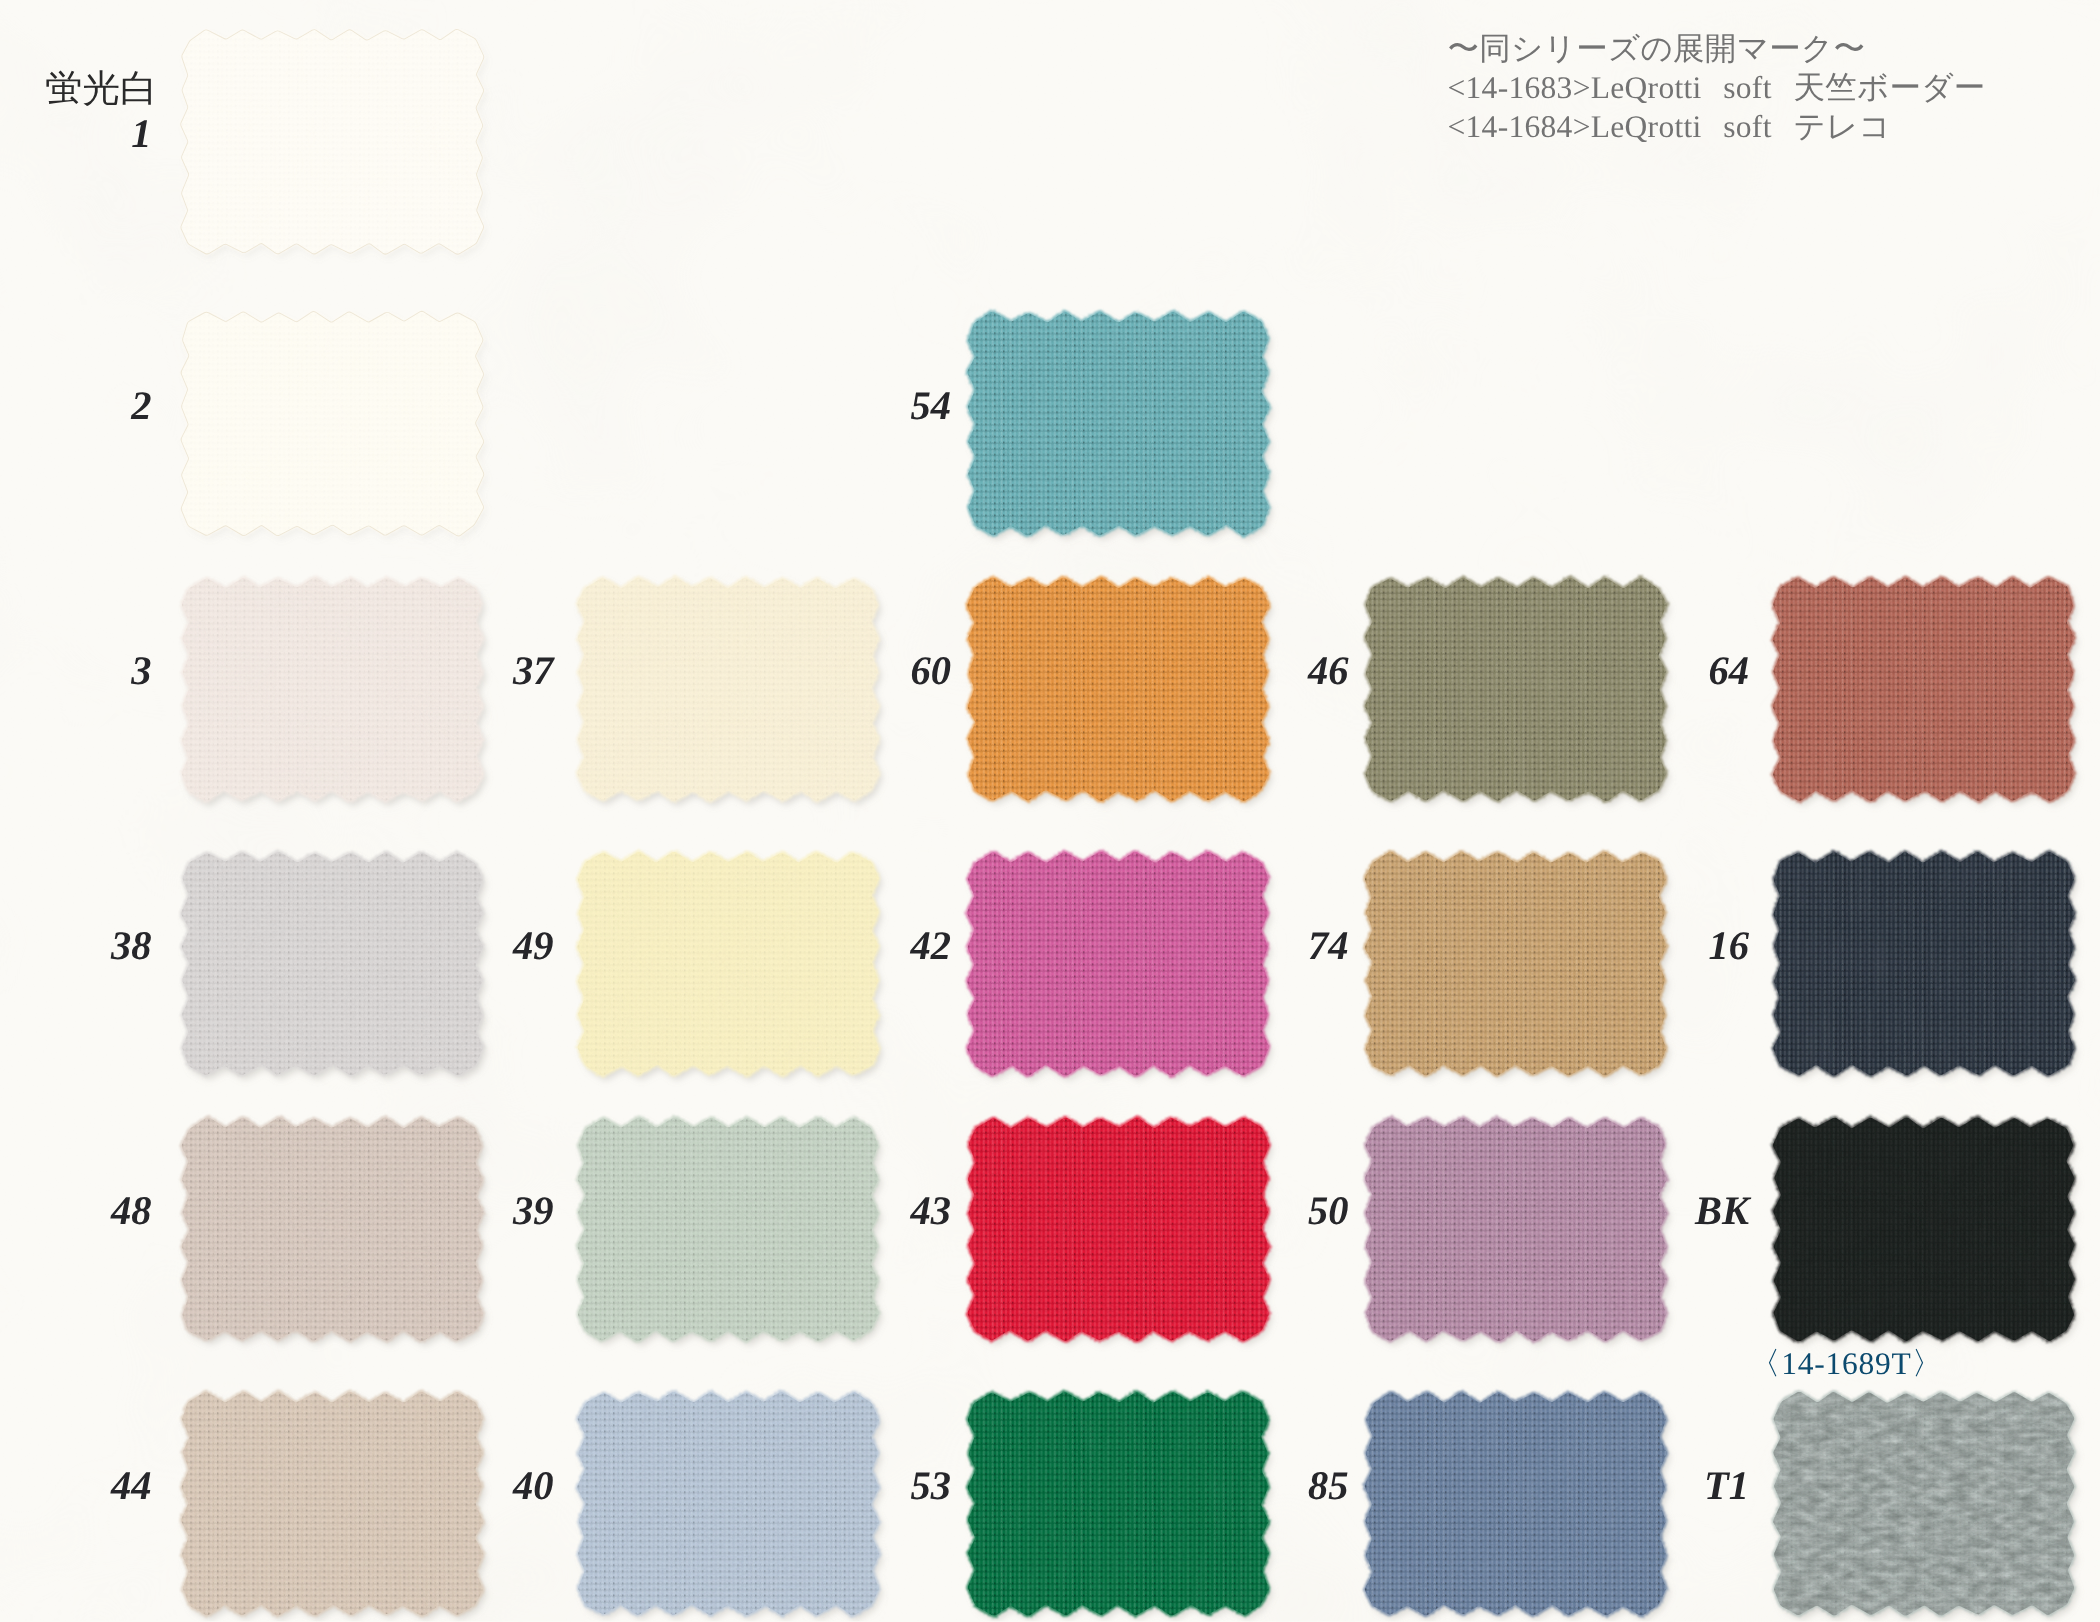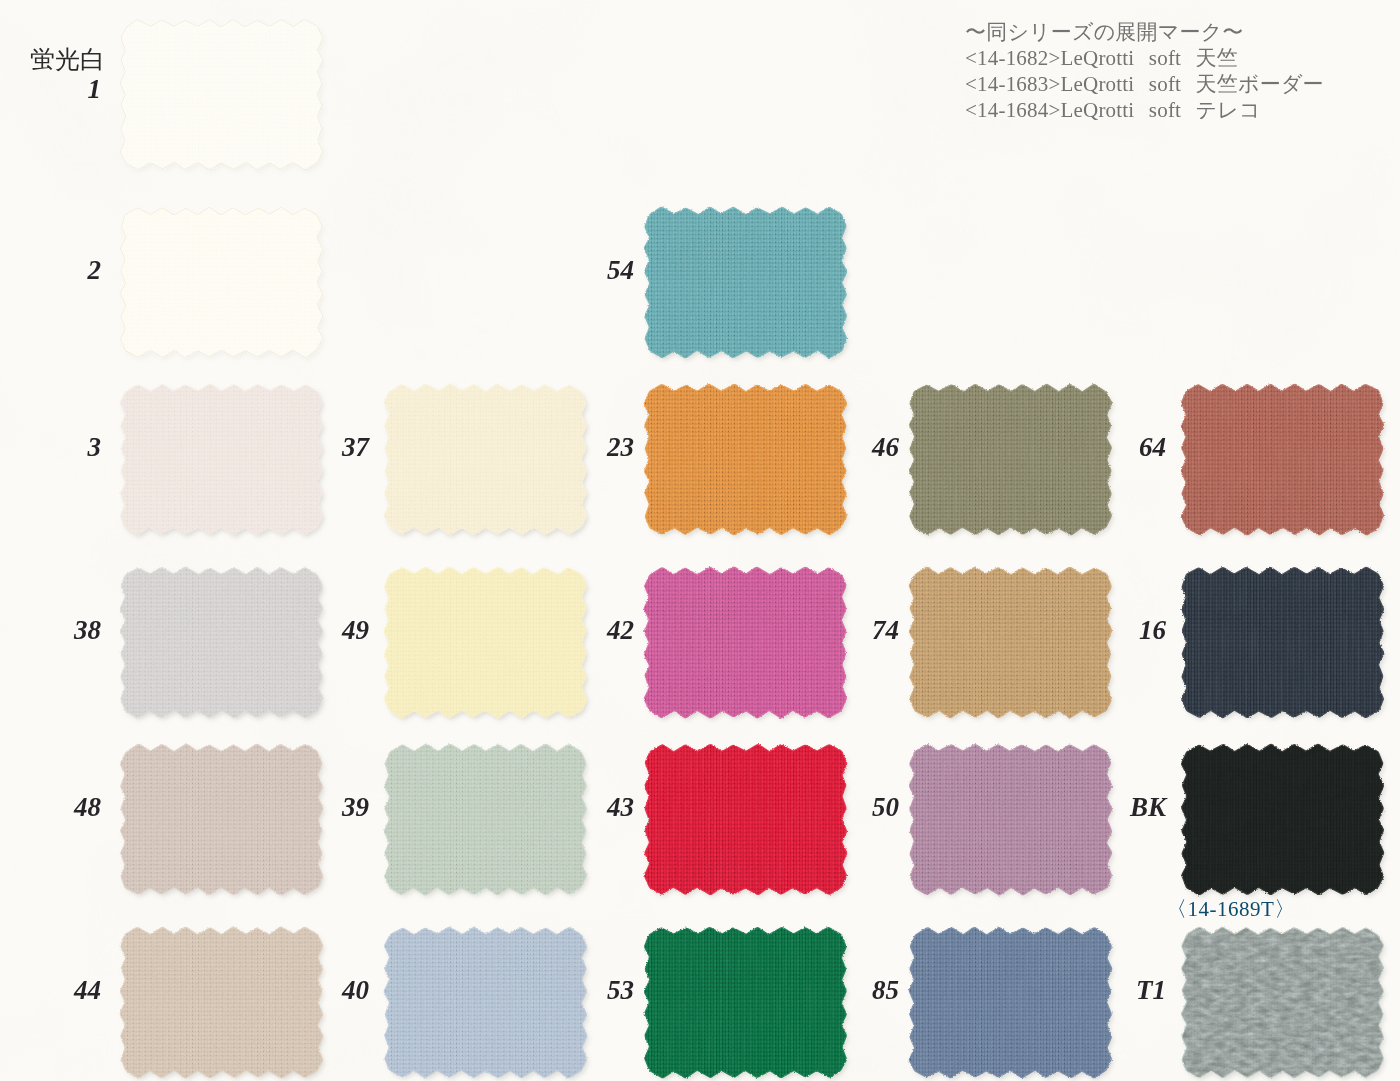--- a/index.html
+++ b/index.html
@@ -45,21 +45,20 @@
         <feComposite in="SourceGraphic" in2="a" operator="in"></feComposite>
       </filter>
     </defs>
     <rect width="1400" height="1081" fill="#e9e6de" filter="url(#paperBlotch)" opacity="0.5"></rect>
     <rect width="1400" height="1081" fill="#d9d6cc" filter="url(#paperNoise)" opacity="0.30"></rect>
   </svg>
 </div>
 
 <div class="series-note">
   <div>〜同シリーズの展開マーク〜</div>
-  <div>&lt;14-1682&gt;LeQrotti soft 天竺</div>
   <div>&lt;14-1683&gt;LeQrotti soft 天竺ボーダー</div>
   <div>&lt;14-1684&gt;LeQrotti soft テレコ</div>
 </div>
 
 <div id="swatch-layer">
     <div class="swatch" style="left: 119px; top: 20px; width: 205px; height: 149px;"><svg width="205" height="149" viewBox="0 0 205 149" style="overflow:visible">
         <defs>
           <filter id="dr0" x="-10%" y="-10%" width="125%" height="125%">
             <feGaussianBlur stdDeviation="2.6"></feGaussianBlur>
           </filter>
@@ -844,21 +843,21 @@
         <g filter="url(#fz11)">
           <path d="M6.22,8.13 Q6.73,6.96 7.94,6.23 L17.61,0.38 Q18.82,-0.35 20.01,0.37 L29.59,6.10 Q30.79,6.82 32.04,6.18 L42.00,1.11 Q43.25,0.48 44.33,1.11 L52.98,6.16 Q54.07,6.79 55.26,6.07 L64.78,0.29 Q65.97,-0.44 67.20,0.31 L77.01,6.31 Q78.24,7.06 79.55,6.30 L90.07,0.23 Q91.38,-0.53 92.53,0.26 L101.70,6.63 Q102.84,7.43 103.95,6.74 L112.85,1.26 Q113.97,0.58 115.19,1.17 L125.00,5.92 Q126.22,6.52 127.46,5.92 L137.33,1.11 Q138.56,0.50 139.80,1.13 L149.76,6.15 Q151.00,6.78 152.16,6.08 L161.40,0.53 Q162.56,-0.16 163.67,0.54 L172.58,6.16 Q173.70,6.87 174.98,6.24 L185.23,1.25 Q186.51,0.63 187.63,1.27 L196.61,6.37 Q197.74,7.01 198.29,8.17 L202.71,17.51 Q203.26,18.67 202.69,19.72 L198.09,28.11 Q197.51,29.16 198.01,30.36 L202.04,39.94 Q202.54,41.14 202.11,42.20 L198.69,50.67 Q198.26,51.73 198.65,52.90 L201.79,62.30 Q202.18,63.47 201.74,64.55 L198.19,73.22 Q197.75,74.31 198.23,75.45 L202.09,84.57 Q202.57,85.71 202.08,86.80 L198.16,95.54 Q197.66,96.63 198.17,97.84 L202.19,107.57 Q202.69,108.78 202.26,109.86 L198.83,118.42 Q198.40,119.49 198.88,120.63 L202.65,129.77 Q203.12,130.91 202.54,132.00 L197.94,140.75 Q197.36,141.84 196.28,142.59 L187.63,148.56 Q186.55,149.30 185.23,148.61 L174.70,143.09 Q173.38,142.40 172.30,143.04 L163.63,148.11 Q162.55,148.74 161.29,148.07 L151.22,142.67 Q149.96,142.00 148.80,142.70 L139.47,148.32 Q138.31,149.03 137.11,148.28 L127.58,142.28 Q126.39,141.53 125.26,142.23 L116.20,147.83 Q115.07,148.53 113.79,147.91 L103.55,142.93 Q102.27,142.31 101.16,143.03 L92.28,148.79 Q91.17,149.51 89.95,148.71 L80.23,142.32 Q79.02,141.52 77.87,142.21 L68.68,147.73 Q67.54,148.42 66.19,147.74 L55.39,142.32 Q54.04,141.64 52.87,142.37 L43.55,148.19 Q42.39,148.92 41.28,148.25 L32.39,142.85 Q31.28,142.18 30.05,142.82 L20.20,147.93 Q18.97,148.57 17.80,147.96 L8.43,143.02 Q7.26,142.40 6.81,141.31 L3.21,132.57 Q2.76,131.48 3.18,130.25 L6.58,120.43 Q7.00,119.20 6.54,118.07 L2.79,108.95 Q2.33,107.81 2.83,106.68 L6.86,97.58 Q7.36,96.44 6.82,95.44 L2.56,87.43 Q2.02,86.43 2.48,85.21 L6.12,75.38 Q6.57,74.16 6.19,73.11 L3.12,64.71 Q2.74,63.66 3.16,62.45 L6.52,52.78 Q6.95,51.57 6.48,50.44 L2.75,41.42 Q2.29,40.29 2.75,39.29 L6.41,31.30 Q6.87,30.30 6.35,29.13 L2.14,19.75 Q1.62,18.58 2.13,17.42 Z" fill="none" stroke="#ea9640" stroke-width="2.2" opacity="0.85"></path>
         </g>
         <g clip-path="url(#c11)">
           <rect x="0" y="0" width="205" height="149" fill="url(#k11)"></rect>
           <rect x="0" y="0" width="205" height="149" fill="rgb(173,111,47)" filter="url(#n11)" opacity="0.4"></rect>
           <rect x="0" y="0" width="205" height="149" fill="rgb(239,177,114)" filter="url(#v11)" opacity="0.38"></rect>
           <rect x="0" y="0" width="205" height="149" fill="rgb(239,173,106)" filter="url(#w11)" opacity="0.30"></rect>
         </g>
       </svg></div>
-    <div class="lbl" style="right: 766px; top: 434px;">23</div>
+    <div class="lbl" style="right: 766px; top: 434px;">60</div>
     <div class="swatch" style="left: 643px; top: 568px; width: 205px; height: 149px;"><svg width="205" height="149" viewBox="0 0 205 149" style="overflow:visible">
         <defs>
           <filter id="dr12" x="-10%" y="-10%" width="125%" height="125%">
             <feGaussianBlur stdDeviation="2.6"></feGaussianBlur>
           </filter>
           <filter id="fz12" x="-8%" y="-8%" width="118%" height="118%">
             <feTurbulence type="fractalNoise" baseFrequency="0.7" numOctaves="2" seed="38" result="t"></feTurbulence>
             <feDisplacementMap in="SourceGraphic" in2="t" scale="2.6" xChannelSelector="R" yChannelSelector="G" result="d"></feDisplacementMap>
             <feGaussianBlur in="d" stdDeviation="0.55"></feGaussianBlur>
           </filter>

